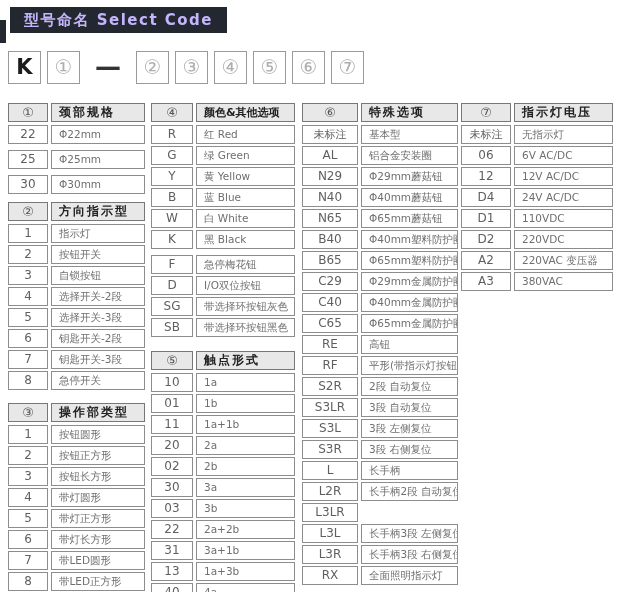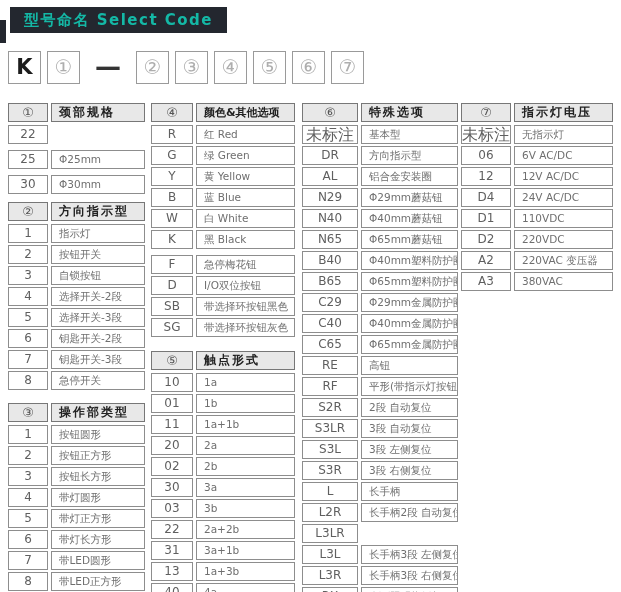--- a/index.html
+++ b/index.html
@@ -1,20 +1,20 @@
 <!DOCTYPE html>
 <html><head>
 <meta charset="utf-8">
 <style>
   html,body{margin:0;padding:0;background:#fff;}
   body{width:621px;height:592px;position:relative;font-family:"DejaVu Sans","Liberation Sans",sans-serif;overflow:hidden;}
   .page{position:absolute;inset:0;background:#fff;}
 
   .edge-sliver{position:absolute;left:0;top:20px;width:6px;height:23px;background:#23272f;}
-  .title-bar{position:absolute;left:10px;top:7px;height:26px;line-height:26px;background:#23272f;color:#14b8a6;
+  .title-bar{position:absolute;left:10px;top:7px;height:26px;line-height:26px;background:#23272f;color:#c4b5fd;
     padding:0 14px;font-size:15px;letter-spacing:1.5px;font-weight:bold;}
 
   .code-row{position:absolute;left:8px;top:50px;height:34px;display:flex;align-items:center;}
   .cbox{width:33px;height:33px;border:1px solid #9a9a9a;box-sizing:border-box;text-align:center;
     line-height:31px;margin-right:6px;background:#fff;}
   .cbox.kbox{font-size:21px;font-weight:bold;color:#1c1c1c;}
   .cbox.nbox{font-size:20px;color:#aeaeae;}
   .dash{width:44px;text-align:center;font-size:26px;font-weight:bold;color:#333;line-height:33px;margin-right:6px;}
 
   .col{position:absolute;top:103px;}
@@ -23,21 +23,21 @@
   #col3{left:302px;width:156px;}
   #col4{left:461px;width:152px;}
 
   .tbl{width:100%;}
   .row{display:flex;margin-bottom:2px;}
   .cell{height:17px;line-height:17px;border:1px solid #8d8d8d;box-sizing:content-box;background:#fff;
     overflow:hidden;white-space:nowrap;}
   .code{text-align:center;font-size:12px;color:#5f5f5f;flex:0 0 auto;}
   .desc{flex:1 1 auto;margin-left:3px;padding-left:7px;font-size:10.5px;color:#6f6f6f;}
   .c1 .code{width:38px;} .c2 .code{width:40px;} .c3 .code{width:54px;} .c4 .code{width:48px;}
-  .code.sm{font-size:16px;letter-spacing:0;}
+  .code.sm{font-size:11px;letter-spacing:0;}
   .row.hdr{margin-bottom:3px;}
   .hdr .cell{background:#e8e8e8;border-color:#777;}
   .hdr .code{font-size:13px;color:#555;}
   .hdr .desc{font-size:12px;font-weight:bold;color:#222;letter-spacing:2px;}
   .t-color-options .hdr .desc{letter-spacing:0;font-size:11px;}
   .t-neck-size .row:not(.hdr){margin-bottom:6px;}
   .t-function{margin-top:8px;}
   .t-operator-type{margin-top:13px;}
   .t-contact-form{margin-top:14px;}
   .grp + .grp{margin-top:6px;}
@@ -61,20 +61,21 @@
     </div>
   <div class="col c1" id="col1">
       <div class="tbl t-neck-size">
         <div class="row hdr">
           <div class="cell code">①</div>
           <div class="cell desc">颈部规格</div>
         </div>
         <div class="grp">
           <div class="row">
             <div class="cell code">22</div>
+            <div class="cell desc">Φ22mm</div>
           </div>
           <div class="row">
             <div class="cell code">25</div>
             <div class="cell desc">Φ25mm</div>
           </div>
           <div class="row">
             <div class="cell code">30</div>
             <div class="cell desc">Φ30mm</div>
           </div>
         </div>
@@ -195,26 +196,26 @@
         <div class="grp">
           <div class="row">
             <div class="cell code">F</div>
             <div class="cell desc">急停梅花钮</div>
           </div>
           <div class="row">
             <div class="cell code">D</div>
             <div class="cell desc">I/O双位按钮</div>
           </div>
           <div class="row">
+            <div class="cell code">SG</div>
+            <div class="cell desc">带选择环按钮灰色</div>
+          </div>
+          <div class="row">
             <div class="cell code">SB</div>
             <div class="cell desc">带选择环按钮黑色</div>
-          </div>
-          <div class="row">
-            <div class="cell code">SG</div>
-            <div class="cell desc">带选择环按钮灰色</div>
           </div>
         </div>
       </div>
       <div class="tbl t-contact-form">
         <div class="row hdr">
           <div class="cell code">⑤</div>
           <div class="cell desc">触点形式</div>
         </div>
         <div class="grp">
           <div class="row">
@@ -269,24 +270,20 @@
         <div class="row hdr">
           <div class="cell code">⑥</div>
           <div class="cell desc">特殊选项</div>
         </div>
         <div class="grp">
           <div class="row">
             <div class="cell code sm">未标注</div>
             <div class="cell desc">基本型</div>
           </div>
           <div class="row">
-            <div class="cell code">DR</div>
-            <div class="cell desc">方向指示型</div>
-          </div>
-          <div class="row">
             <div class="cell code">AL</div>
             <div class="cell desc">铝合金安装圈</div>
           </div>
           <div class="row">
             <div class="cell code">N29</div>
             <div class="cell desc">Φ29mm蘑菇钮</div>
           </div>
           <div class="row">
             <div class="cell code">N40</div>
             <div class="cell desc">Φ40mm蘑菇钮</div>

